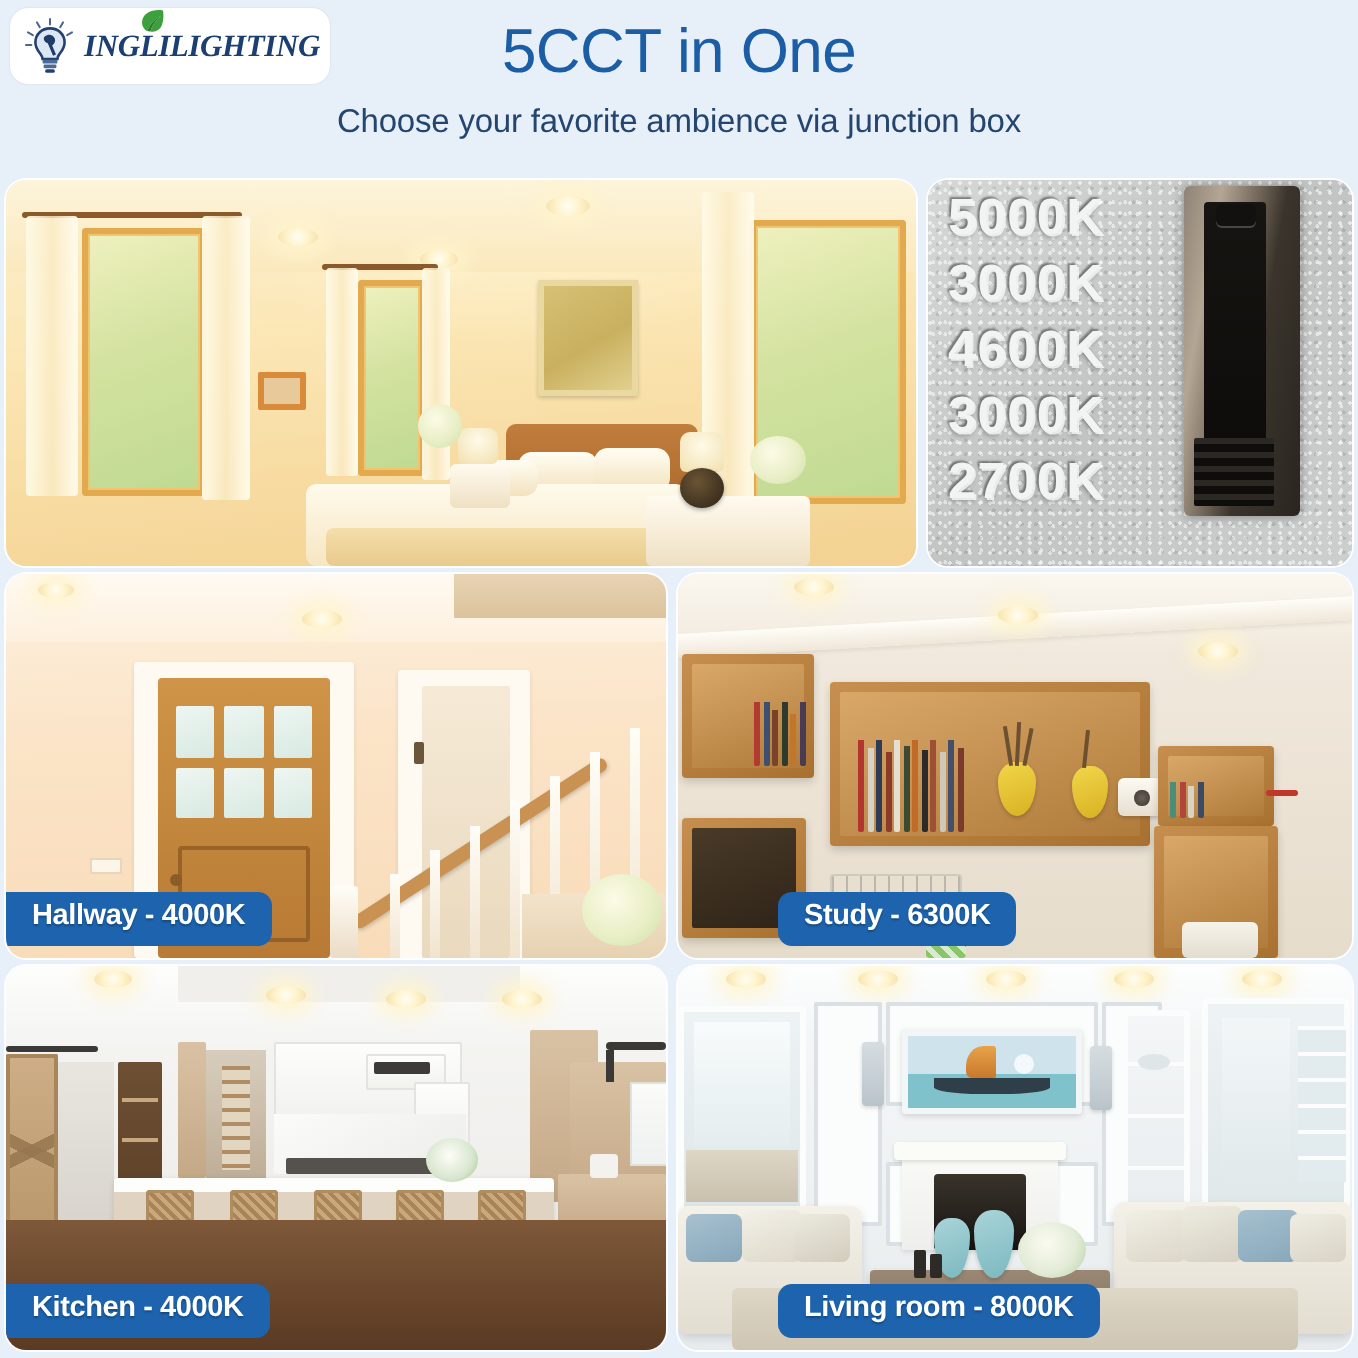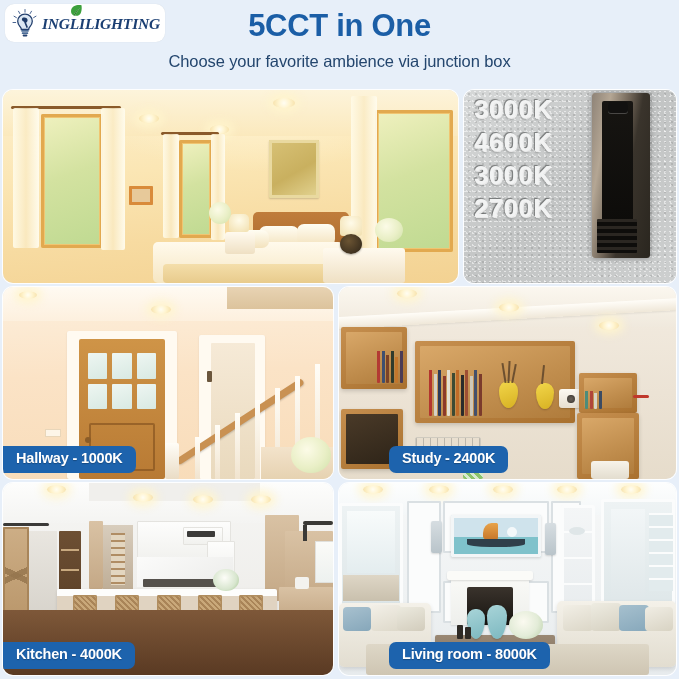--- a/index.html
+++ b/index.html
@@ -22,21 +22,21 @@
   .bulb-icon{width:30px;height:30px;flex:0 0 30px;position:relative;}
   .leaf-icon{position:absolute;left:62px;top:0px;width:16px;height:15px;}
   .logo-text{
     font-family:"Liberation Serif", serif;
     font-size:15.5px;font-weight:700;font-style:italic;
     color:#1b3f73;letter-spacing:-.2px;white-space:nowrap;
     position:relative;top:1px;
   }
   .title{
     position:absolute;left:0;right:0;top:8px;text-align:center;
-    font-size:31px;font-weight:700;color:#1b5ea6;letter-spacing:-.3px;
+    font-size:31px;font-weight:400;color:#1b5ea6;letter-spacing:-.3px;
   }
   .subtitle{
     position:absolute;left:0;right:0;top:52px;text-align:center;
     font-size:16.5px;font-weight:400;color:#24466e;letter-spacing:-.1px;
   }
 
   
   .grid{position:absolute;left:0;top:88px;width:679px;height:591px;}
   .panel{
     position:absolute;border-radius:10px;overflow:hidden;
@@ -321,20 +321,21 @@
         <div class="flowers" style="left:206px;top:112px;width:22px;height:22px;"></div>
         <div class="flowers" style="left:372px;top:128px;width:28px;height:24px;"></div>
         <div style="position:absolute;left:337px;top:144px;width:22px;height:20px;border-radius:50%;background:radial-gradient(circle at 40% 35%,#6b5433,#2c2318);box-shadow:0 1px 2px rgba(0,0,0,.3);"></div>
       </div>
     </div>
 
     <div class="panel" id="p-switch">
       <div class="photo">
         <div class="sw-bg"></div>
         <div class="cct-list">
+          <div class="cct-item">5000K</div>
           <div class="cct-item">3000K</div>
           <div class="cct-item">4600K</div>
           <div class="cct-item">3000K</div>
           <div class="cct-item">2700K</div>
         </div>
         <div class="sw-body">
           <div class="sw-slot"></div>
           <div class="sw-hole"></div>
           <div class="sw-teeth"></div>
         </div>
@@ -375,21 +376,21 @@
         <div class="baluster" style="left:232px;top:126px;height:66px;"></div>
         <div class="baluster" style="left:252px;top:113px;height:79px;"></div>
         <div class="baluster" style="left:272px;top:101px;height:91px;"></div>
         <div class="baluster" style="left:292px;top:89px;height:103px;"></div>
         <div class="baluster" style="left:312px;top:77px;height:115px;"></div>
         <div style="position:absolute;left:258px;top:160px;width:72px;height:32px;background:linear-gradient(180deg,#f3e3cb,#e6d2b1);"></div>
 
         <div class="flowers" style="left:288px;top:150px;width:40px;height:36px;"></div>
         <div style="position:absolute;left:42px;top:142px;width:16px;height:8px;background:#fdf5e8;box-shadow:inset 0 0 0 1px #e8d6ba;"></div>
       </div>
-      <div class="badge">Hallway - 1000K</div>
+      <div class="badge">Hallway - 4000K</div>
     </div>
 
     <div class="panel" id="p-study">
       <div class="photo">
         <div class="study-bg"></div>
         <div class="study-ceil"></div>
         <div class="crown"></div>
 
         <div class="dl" style="left:58px;top:2px;width:20px;height:9px;"></div>
         <div class="dl" style="left:160px;top:16px;width:20px;height:9px;"></div>
@@ -446,21 +447,21 @@
         </div>
         <div class="shelf" style="left:238px;top:126px;width:62px;height:66px;">
           <span class="inner"></span>
         </div>
         <div style="position:absolute;left:294px;top:108px;width:16px;height:3px;background:#c0382c;border-radius:2px;"></div>
 
         <div class="wirebask" style="left:76px;top:150px;width:64px;height:22px;"></div>
         <div class="greencloth" style="left:124px;top:160px;width:20px;height:32px;"></div>
         <div style="position:absolute;left:252px;top:174px;width:38px;height:18px;background:linear-gradient(180deg,#f7f3ea,#e3ddcf);border-radius:3px;"></div>
       </div>
-      <div class="badge inset">Study - 2400K</div>
+      <div class="badge inset">Study - 6300K</div>
     </div>
 
     <div class="panel" id="p-kitchen">
       <div class="photo">
         <div class="kit-bg"></div>
         <div class="kit-ceil"></div>
         <div class="kit-tray"></div>
 
         <div class="dl" style="left:44px;top:2px;width:19px;height:9px;"></div>
         <div class="dl" style="left:130px;top:10px;width:20px;height:9px;"></div>

